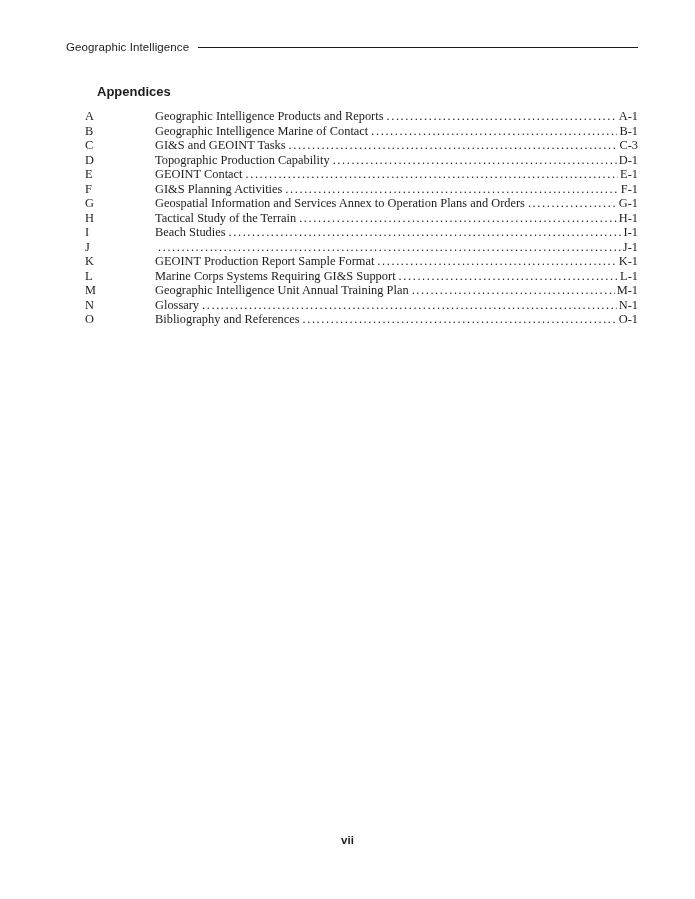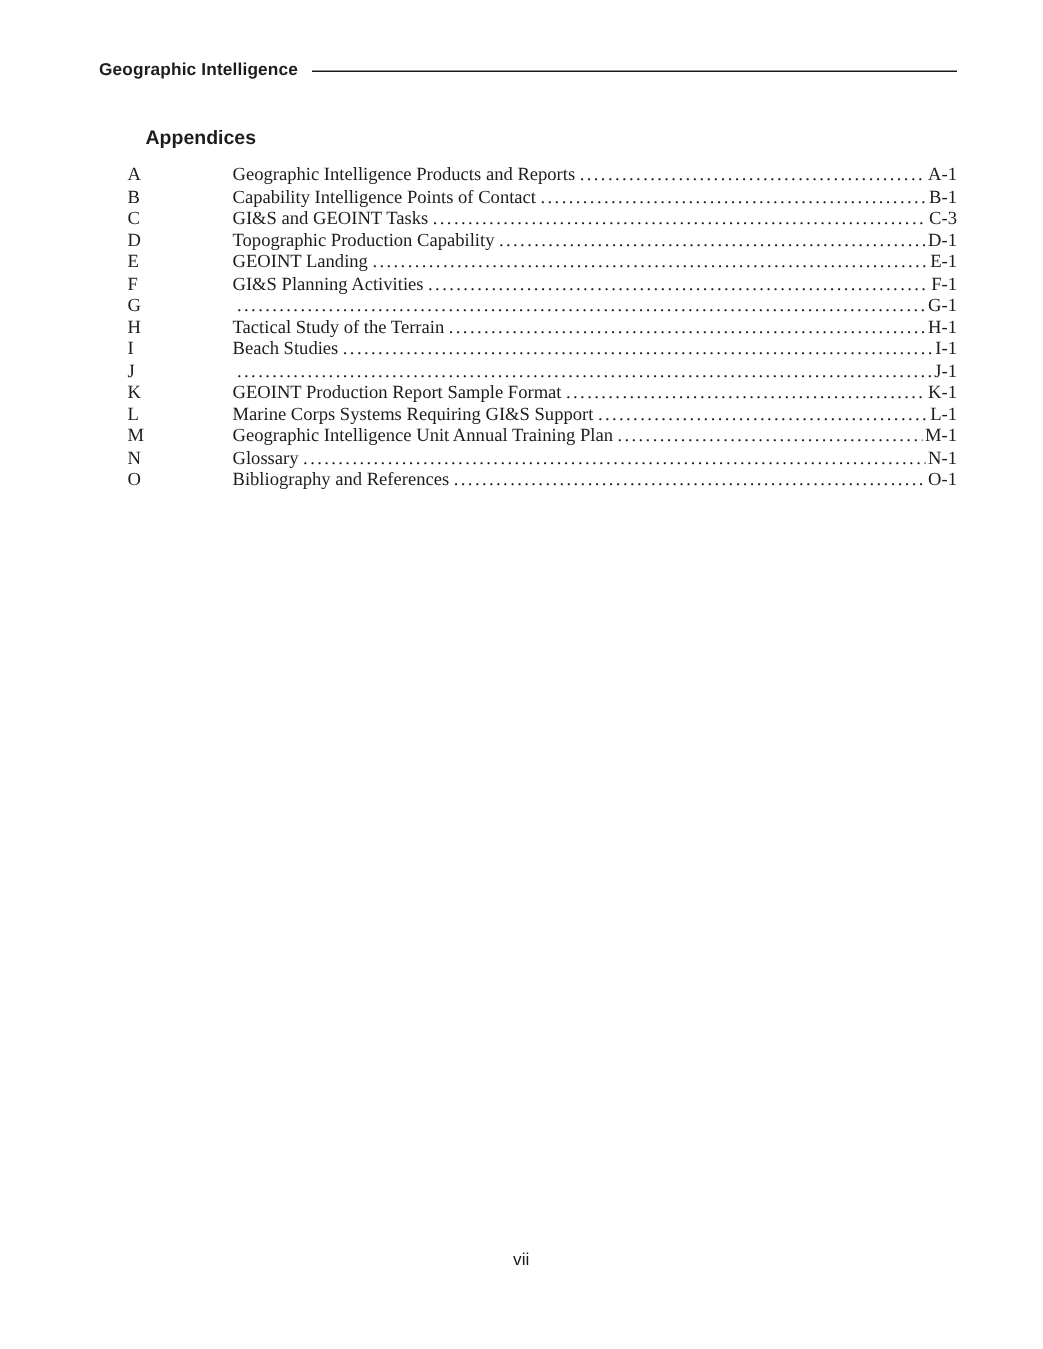--- a/index.html
+++ b/index.html
@@ -27,21 +27,21 @@
   .running-header {
     position: absolute;
     top: 41px;
     left: 66px;
     right: 57px;
     display: flex;
     align-items: center;
   }
   .running-header .header-title {
     font-family: "Liberation Sans", sans-serif;
-    font-weight: bold;
+    font-weight: normal;
     font-size: 11.5px;
     white-space: nowrap;
     letter-spacing: 0.1px;
   }
   .running-header .header-rule {
     flex: 1 1 auto;
     height: 1.6px;
     background: #1c1c1c;
     margin-left: 9px;
     margin-top: 1px;
@@ -101,21 +101,21 @@
   
   .page-footer {
     position: absolute;
     top: 830px;
     left: 0;
     width: 695px;
     text-align: center;
   }
   .page-number {
     font-family: "Liberation Sans", sans-serif;
-    font-weight: normal;
+    font-weight: bold;
     font-size: 11.5px;
   }
 </style>
 </head>
 <body>
 
 <div class="page">
 
   <div class="running-header">
     <span class="header-title">Geographic Intelligence</span>
@@ -128,55 +128,56 @@
 
       <div class="toc-row">
         <span class="toc-letter">A</span>
         <span class="toc-title">Geographic Intelligence Products and Reports</span>
         <span class="toc-leader"></span>
         <span class="toc-pageref">A-1</span>
       </div>
 
       <div class="toc-row">
         <span class="toc-letter">B</span>
-        <span class="toc-title">Capability Intelligence Points of Contact</span>
+        <span class="toc-title">Geographic Intelligence Marine of Contact</span>
         <span class="toc-leader"></span>
         <span class="toc-pageref">B-1</span>
       </div>
 
       <div class="toc-row">
         <span class="toc-letter">C</span>
         <span class="toc-title">GI&amp;S and GEOINT Tasks</span>
         <span class="toc-leader"></span>
         <span class="toc-pageref">C-3</span>
       </div>
 
       <div class="toc-row">
         <span class="toc-letter">D</span>
         <span class="toc-title">Topographic Production Capability</span>
         <span class="toc-leader"></span>
         <span class="toc-pageref">D-1</span>
       </div>
 
       <div class="toc-row">
         <span class="toc-letter">E</span>
-        <span class="toc-title">GEOINT Landing</span>
+        <span class="toc-title">GEOINT Contact</span>
         <span class="toc-leader"></span>
         <span class="toc-pageref">E-1</span>
       </div>
 
       <div class="toc-row">
         <span class="toc-letter">F</span>
         <span class="toc-title">GI&amp;S Planning Activities</span>
         <span class="toc-leader"></span>
         <span class="toc-pageref">F-1</span>
       </div>
 
       <div class="toc-row">
         <span class="toc-letter">G</span>
+        <span class="toc-title">Geospatial Information and Services Annex to Operation Plans and Orders</span>
         <span class="toc-leader"></span>
         <span class="toc-pageref">G-1</span>
       </div>
 
       <div class="toc-row">
         <span class="toc-letter">H</span>
         <span class="toc-title">Tactical Study of the Terrain</span>
         <span class="toc-leader"></span>
         <span class="toc-pageref">H-1</span>
       </div>

